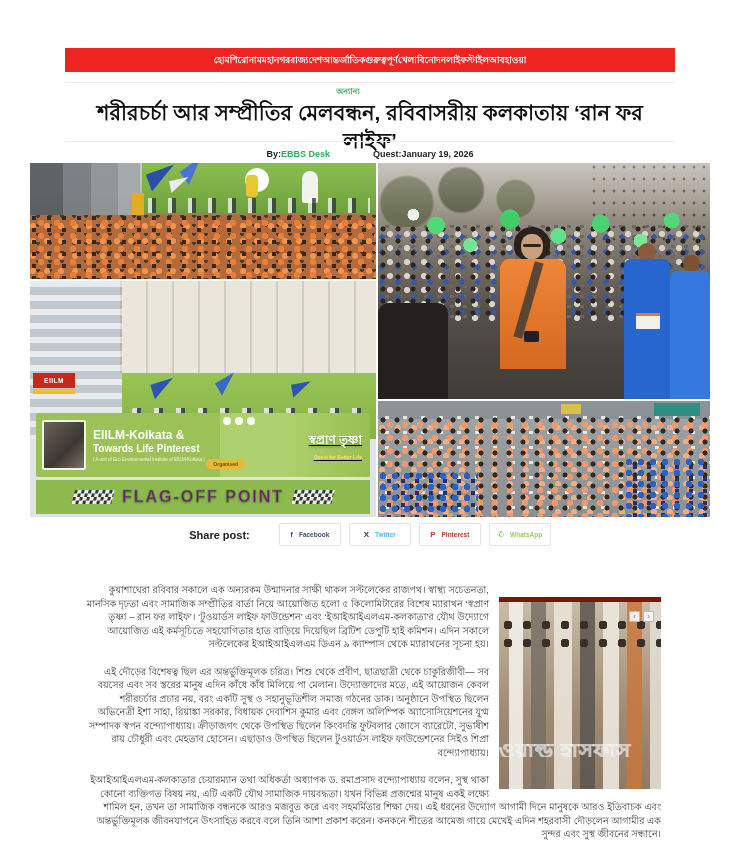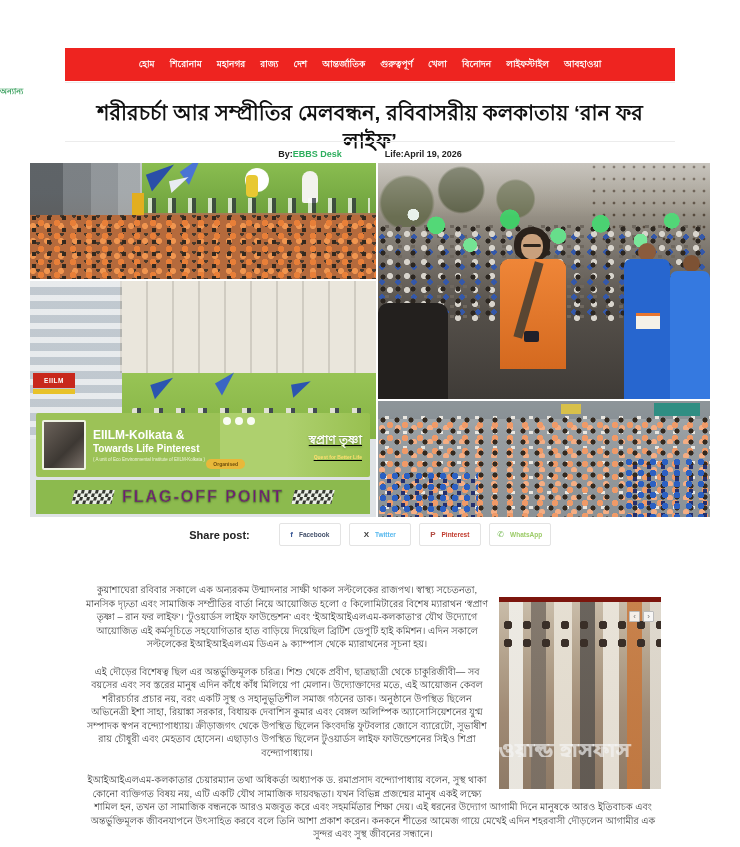--- a/index.html
+++ b/index.html
@@ -1,28 +1,28 @@
 <!DOCTYPE html>
 <html><head>
 <meta charset="utf-8">
 <style>
   * { margin:0; padding:0; box-sizing:border-box; }
   html,body { background:#fff; }
   body { font-family:"Liberation Sans","DejaVu Sans",sans-serif; }
   .page { position:relative; width:740px; height:847px; background:#fff; overflow:hidden; margin:0 auto; }
 
   
-  .topnav { position:absolute; left:65px; top:48px; width:610px; height:33px; background:#ee2420;
-            display:flex; align-items:center; justify-content:center; gap:15px; }
+  .topnav { position:absolute; left:65px; top:48px; width:610px; height:24px; background:#ee2420;
+            display:flex; align-items:center; justify-content:center; }
   .topnav a { color:#fff; font-size:9px; font-weight:700; text-decoration:none; cursor:pointer; white-space:nowrap; }
 
   
   .hr { position:absolute; left:65px; width:610px; height:1px; background:#ececec; }
   .hr1 { top:82px; } .hr2 { top:141px; }
-  .category { position:absolute; left:0; top:85px; width:696px; text-align:left;
+  .category { position:absolute; left:0; top:85px; width:696px; text-align:center;
               font-size:8px; font-weight:700; color:#3aa05e; cursor:pointer; }
   .headline { position:absolute; left:70px; top:99px; width:600px; text-align:center;
               font-size:21px; line-height:1.35; font-weight:800; color:#101010; }
   .byline { position:absolute; left:0; top:149px; width:740px; display:flex; justify-content:center;
             align-items:center; font-size:9px; color:#222; }
   .byline .lbl { font-weight:700; }
   .byline .author { color:#2eae5e; font-weight:700; margin-right:43px; cursor:pointer; }
   .byline .dval { font-weight:700; }
 
   
@@ -167,21 +167,21 @@
         border:1px solid #e3e3e3; border-radius:2px; background:#fff; cursor:pointer; }
   .sicon { font-size:8px; font-weight:800; }
   .slabel { font-size:6.5px; font-weight:700; }
   .btn-fb .sicon { color:#3b5998; } .btn-fb .slabel { color:#44516b; }
   .btn-tw .sicon { color:#3d3d3d; } .btn-tw .slabel { color:#56b8ee; }
   .btn-pi .sicon { color:#b0483f; } .btn-pi .slabel { color:#c0392b; }
   .btn-wa .sicon { color:#7fbf5f; } .btn-wa .slabel { color:#9ccb67; }
 
   
   .article-body { position:absolute; left:85px; top:583px; width:576px; font-size:9.5px; line-height:13.5px; color:#3d3d3d; }
-  .article-body p { margin-bottom:14px; text-align:center; }
+  .article-body p { margin-bottom:14px; text-align:right; }
 
   
   .video-thumb { float:right; width:162px; height:192px; margin:14px 0 8px 10px; cursor:pointer; background:#000; position:relative; }
   .vbar { height:5px; background:#7c150d; }
   .vimg { position:relative; height:187px; overflow:hidden;
         background:linear-gradient(180deg,#c9bca9 0%,#b3a28c 30%,#a08a74 60%,#8e7a66 100%); }
   .vpeople { position:absolute; inset:0;
         background-image:linear-gradient(90deg,
           transparent 0 6%,  rgba(240,238,232,.92) 6% 15%,  transparent 15% 20%,
           rgba(120,110,100,.85) 20% 29%, transparent 29% 34%,
@@ -222,22 +222,22 @@
   </nav>
 
   <div class="hr hr1"></div>
   <div class="category">অন্যান্য</div>
   <h1 class="headline">শরীরচর্চা আর সম্প্রীতির মেলবন্ধন, রবিবাসরীয় কলকাতায় ‘রান ফর লাইফ’</h1>
   <div class="hr hr2"></div>
 
   <div class="byline">
     <span class="lbl">By:</span>
     <span class="author">EBBS Desk</span>
-    <span class="lbl">Life:</span>
-    <span class="dval">April 19, 2026</span>
+    <span class="lbl">Quest:</span>
+    <span class="dval">January 19, 2026</span>
   </div>
 
   <div class="collage">
 
     <div class="photo p1">
       <div class="p1-bldg"></div>
       <div class="p1-stage">
         <div class="p1-logo"></div>
         <div class="p1-mascot"></div>
         <div class="p1-yellowfig"></div>

